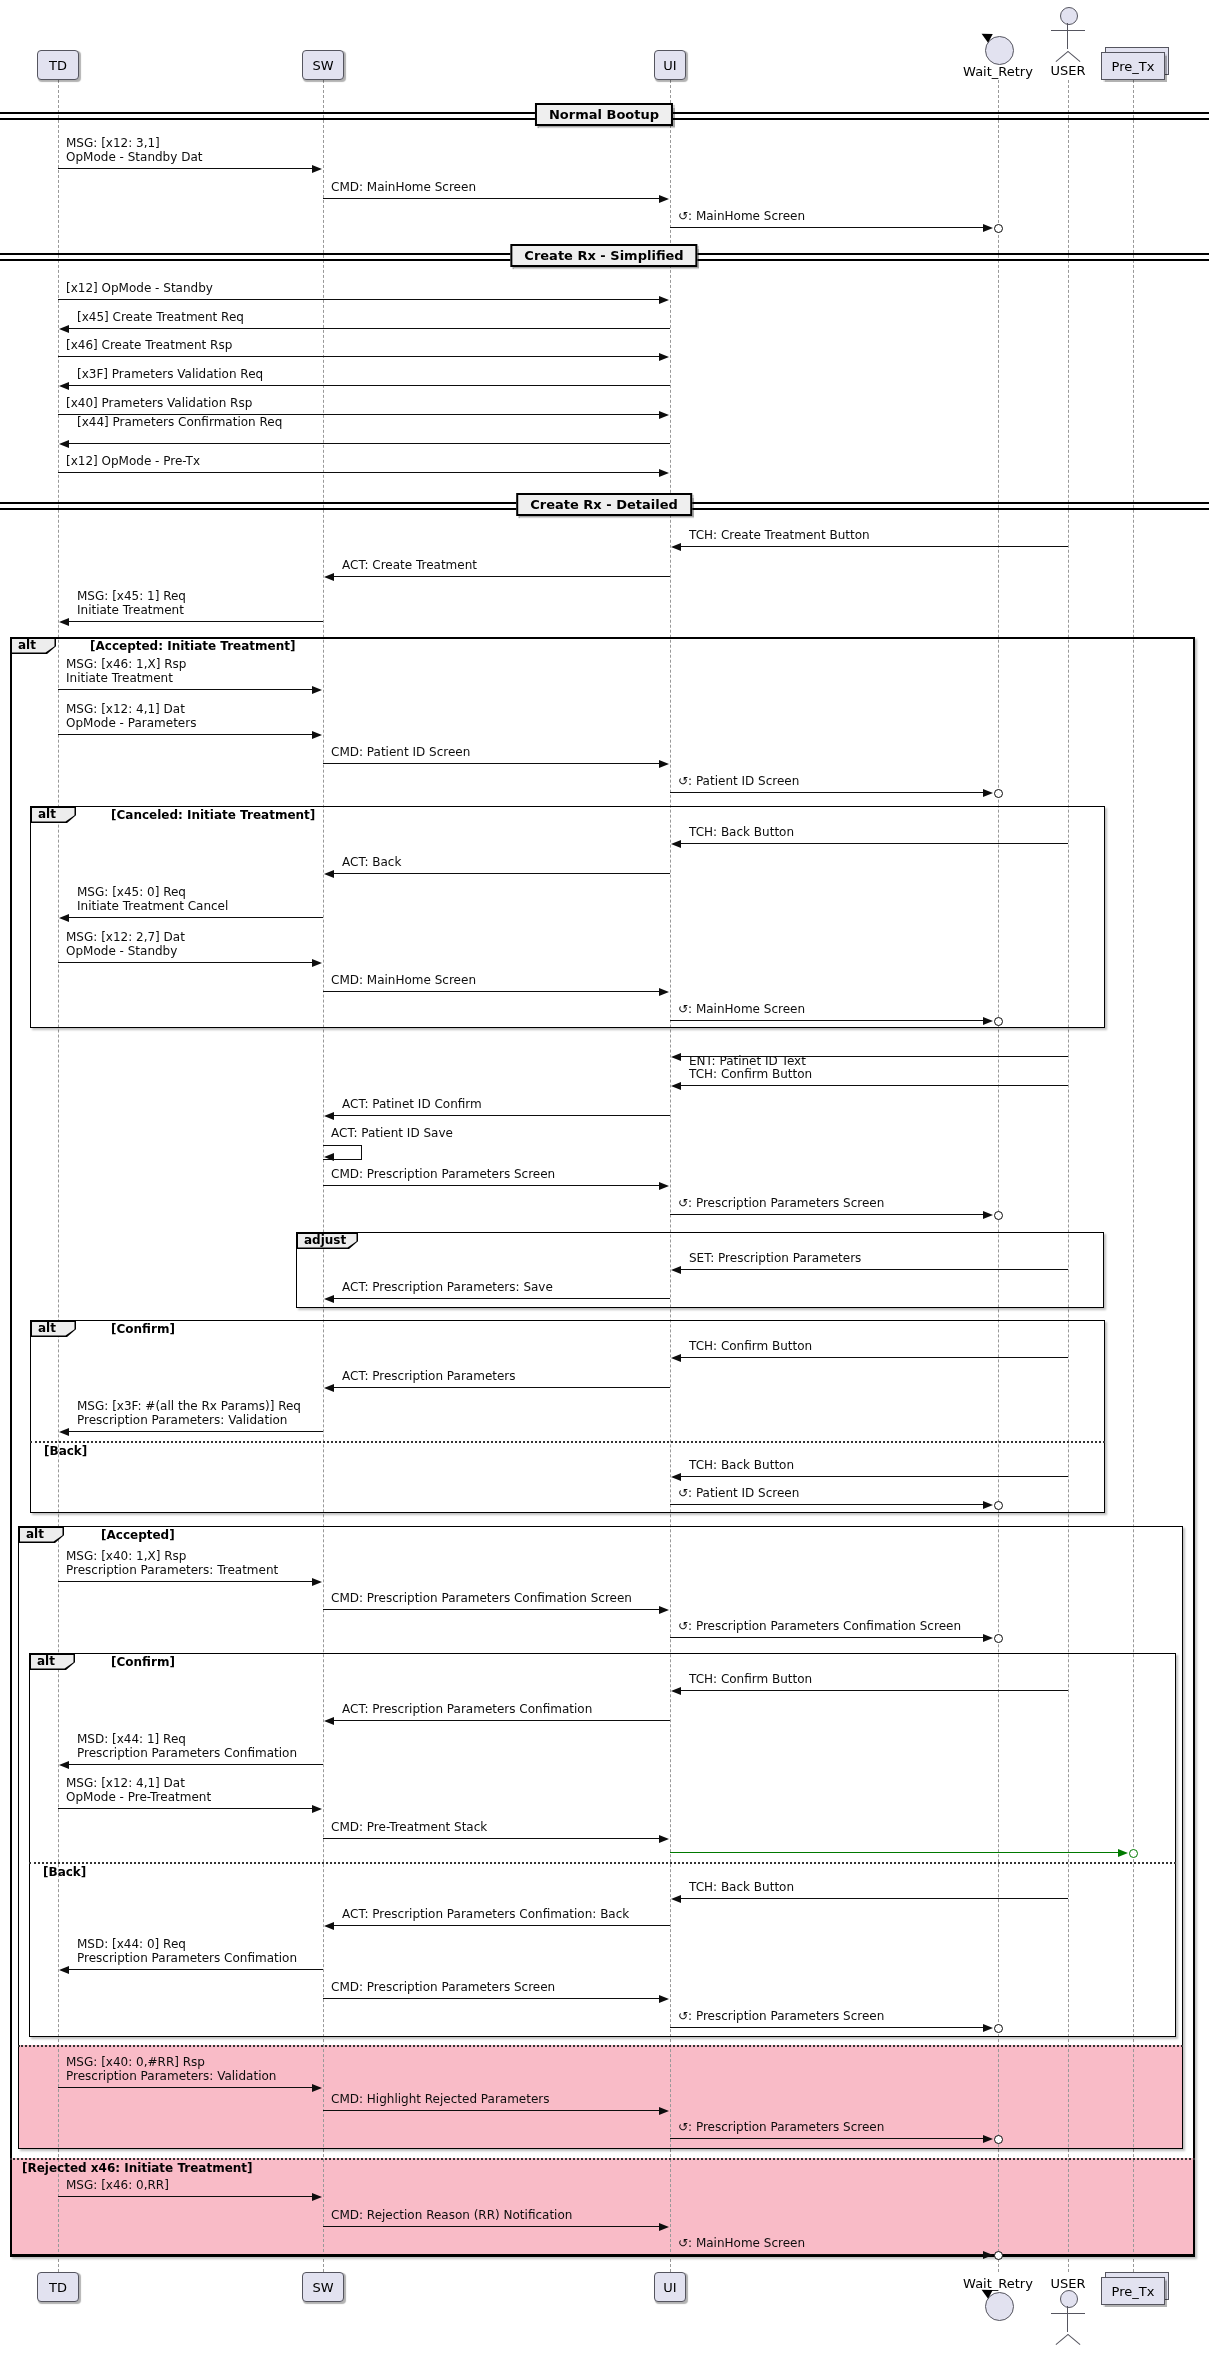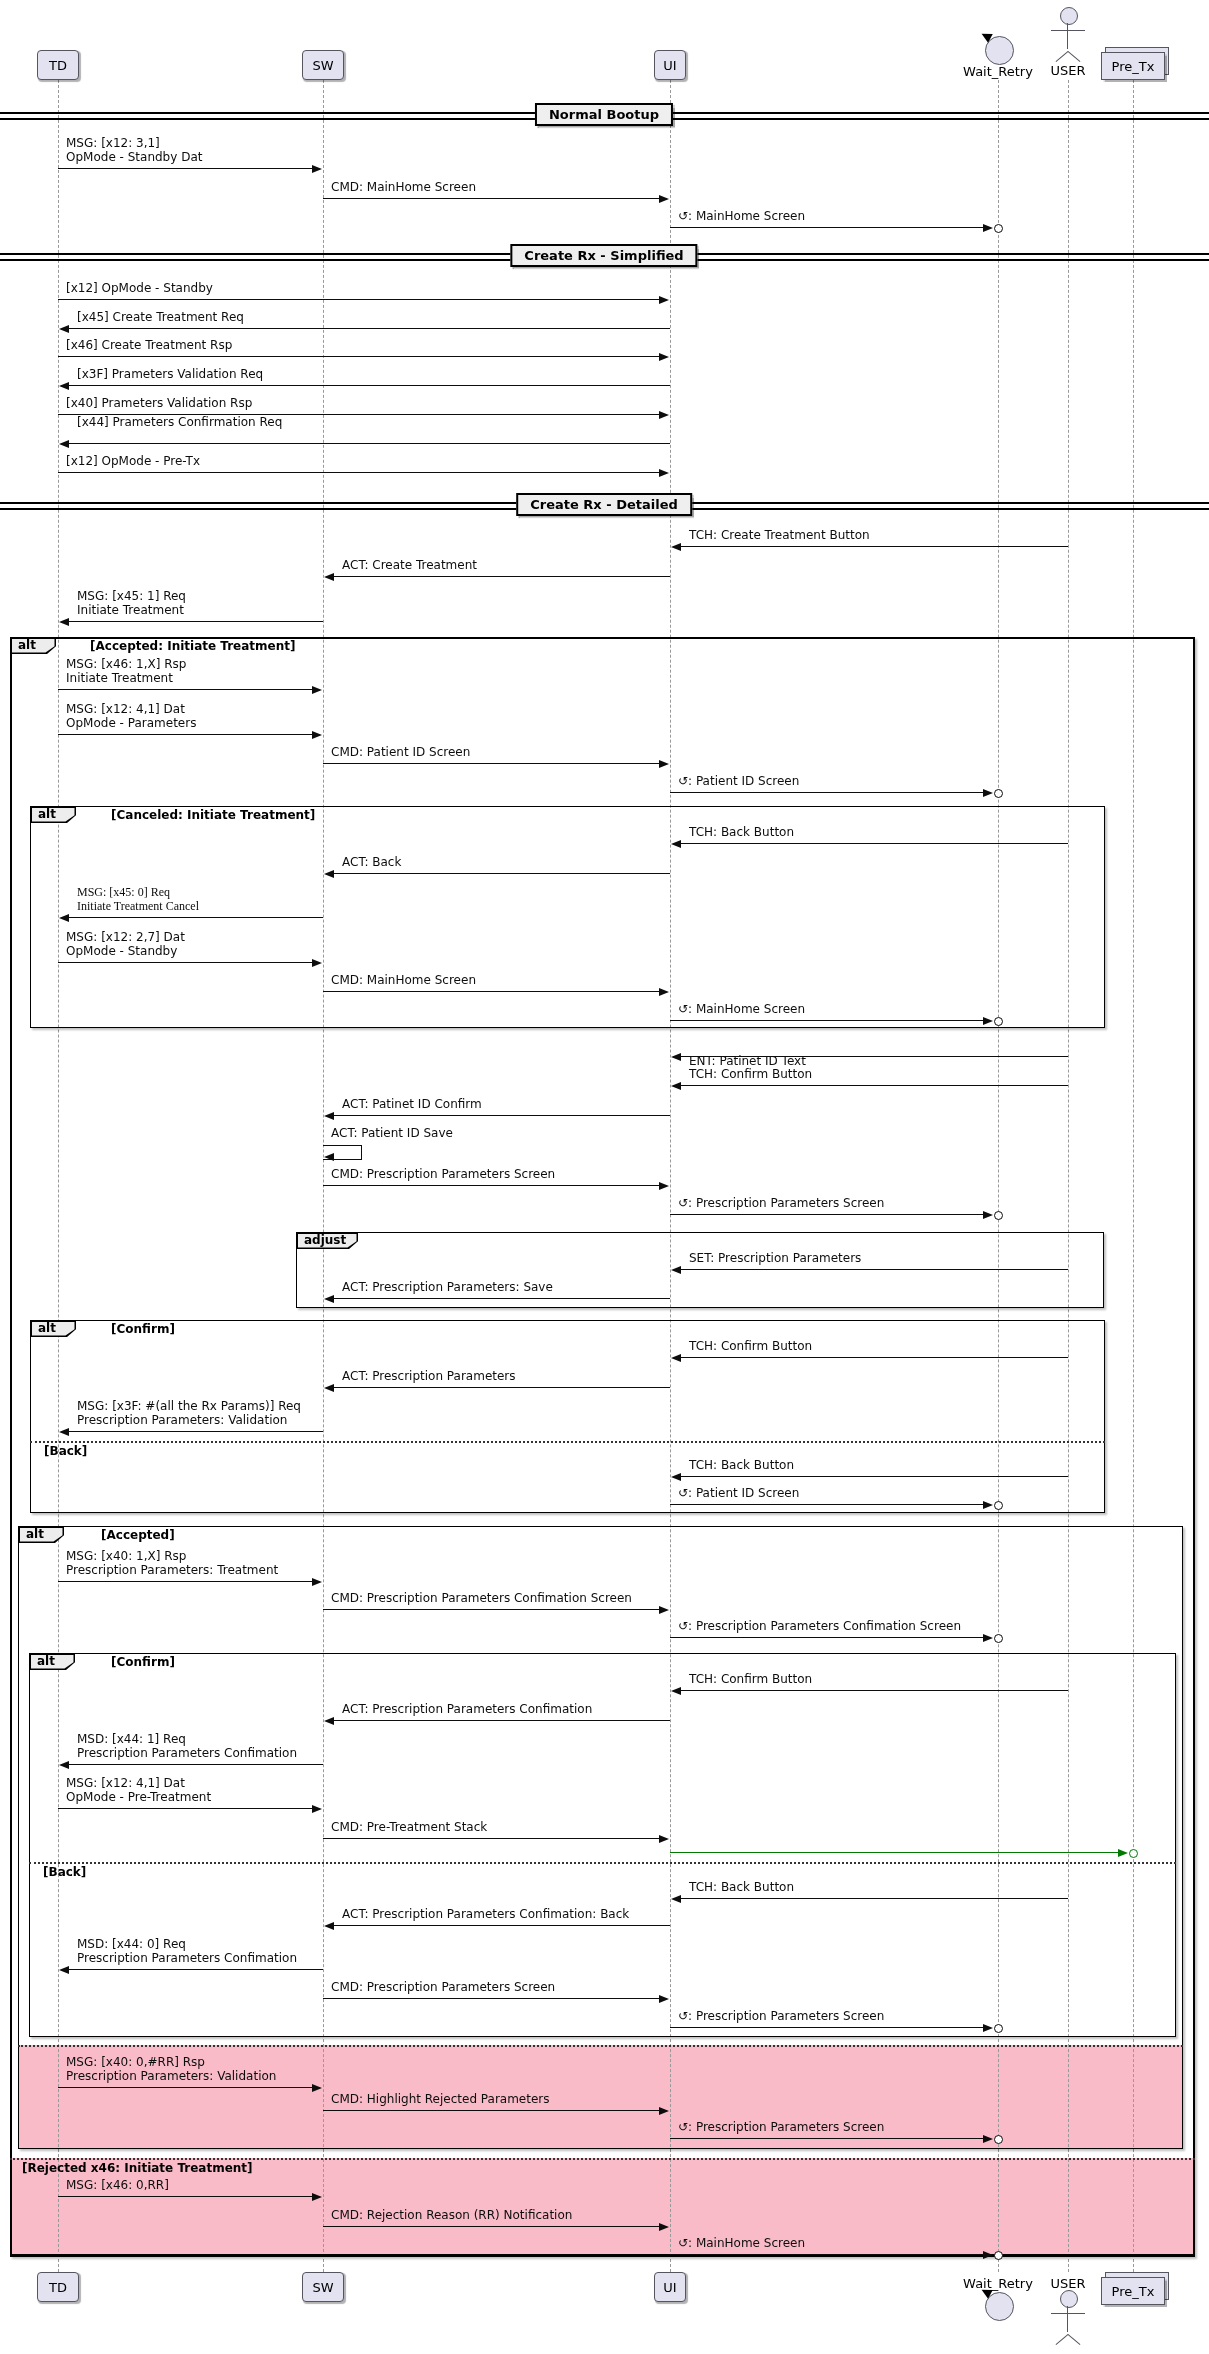--- a/index.html
+++ b/index.html
@@ -125,21 +125,21 @@
     <div class="abs" style="left: 670px; top: 792.3px; width: 315px; border-top: 1.4px solid rgb(13, 13, 13);"></div>
     <div class="abs msg-label" style="left: 678px; top: 774px;">↺: Patient ID Screen</div>
     <div class="abs" style="left: 671px; top: 839.5px; width: 0px; height: 0px; border-top: 4.5px solid transparent; border-bottom: 4.5px solid transparent; border-right: 10px solid rgb(13, 13, 13);"></div>
     <div class="abs" style="left: 679px; top: 843.3px; width: 389px; border-top: 1.4px solid rgb(13, 13, 13);"></div>
     <div class="abs msg-label" style="left: 689px; top: 825px;">TCH: Back Button</div>
     <div class="abs" style="left: 324px; top: 869.5px; width: 0px; height: 0px; border-top: 4.5px solid transparent; border-bottom: 4.5px solid transparent; border-right: 10px solid rgb(13, 13, 13);"></div>
     <div class="abs" style="left: 332px; top: 873.3px; width: 338px; border-top: 1.4px solid rgb(13, 13, 13);"></div>
     <div class="abs msg-label" style="left: 342px; top: 855px;">ACT: Back</div>
     <div class="abs" style="left: 59px; top: 913.5px; width: 0px; height: 0px; border-top: 4.5px solid transparent; border-bottom: 4.5px solid transparent; border-right: 10px solid rgb(13, 13, 13);"></div>
     <div class="abs" style="left: 67px; top: 917.3px; width: 256px; border-top: 1.4px solid rgb(13, 13, 13);"></div>
-    <div class="abs msg-label" style="left: 77px; top: 885px; font-family: Liberation Serif, serif;">MSG: [x45: 0] Req
+    <div class="abs msg-label" style="left: 77px; top: 885px;">MSG: [x45: 0] Req
 Initiate Treatment Cancel</div>
     <div class="abs" style="left: 312px; top: 958.5px; width: 0px; height: 0px; border-top: 4.5px solid transparent; border-bottom: 4.5px solid transparent; border-left: 10px solid rgb(13, 13, 13);"></div>
     <div class="abs" style="left: 58px; top: 962.3px; width: 256px; border-top: 1.4px solid rgb(13, 13, 13);"></div>
     <div class="abs msg-label" style="left: 66px; top: 930px;">MSG: [x12: 2,7] Dat
 OpMode - Standby</div>
     <div class="abs" style="left: 659px; top: 987.5px; width: 0px; height: 0px; border-top: 4.5px solid transparent; border-bottom: 4.5px solid transparent; border-left: 10px solid rgb(13, 13, 13);"></div>
     <div class="abs" style="left: 323px; top: 991.3px; width: 338px; border-top: 1.4px solid rgb(13, 13, 13);"></div>
     <div class="abs msg-label" style="left: 331px; top: 973px;">CMD: MainHome Screen</div>
     <div class="abs" style="left: 993.5px; top: 1016.5px; width: 9px; height: 9px; border: 1.5px solid rgb(13, 13, 13); border-radius: 50%; background: rgb(255, 255, 255); box-sizing: border-box;"></div>
     <div class="abs" style="left: 983px; top: 1016.5px; width: 0px; height: 0px; border-top: 4.5px solid transparent; border-bottom: 4.5px solid transparent; border-left: 10px solid rgb(13, 13, 13);"></div>

